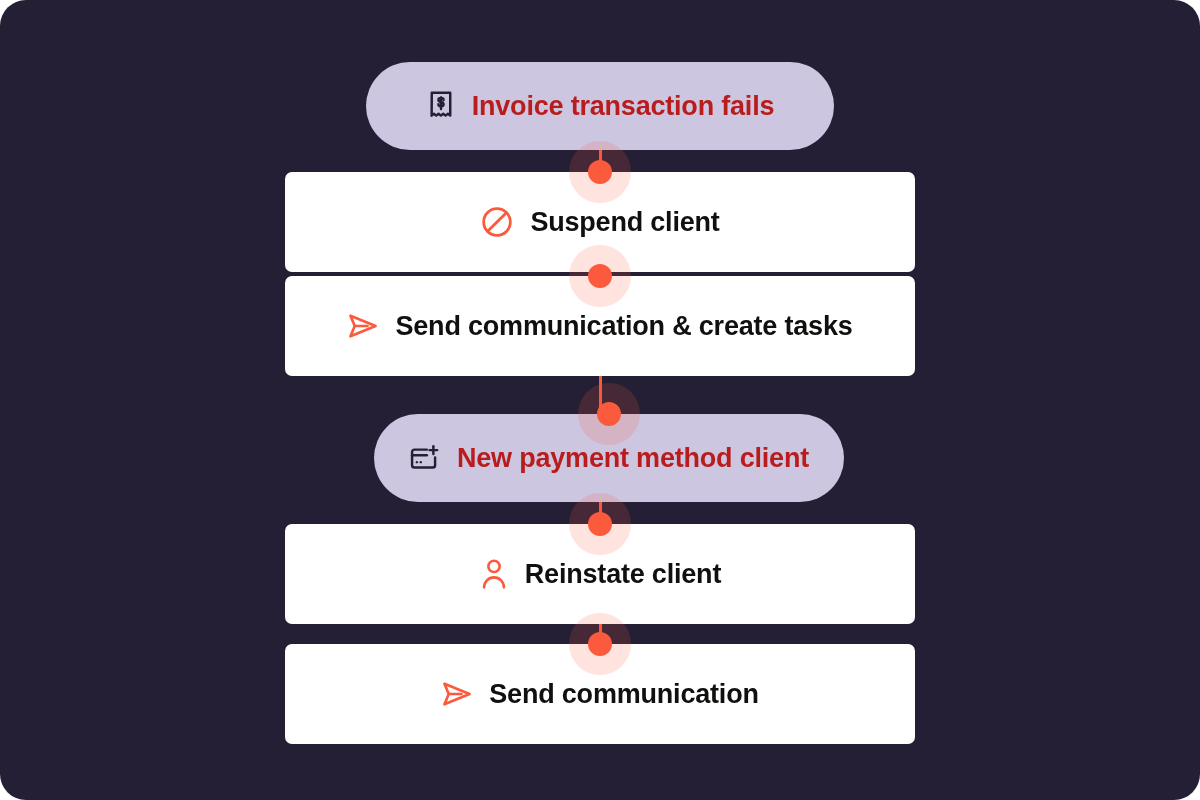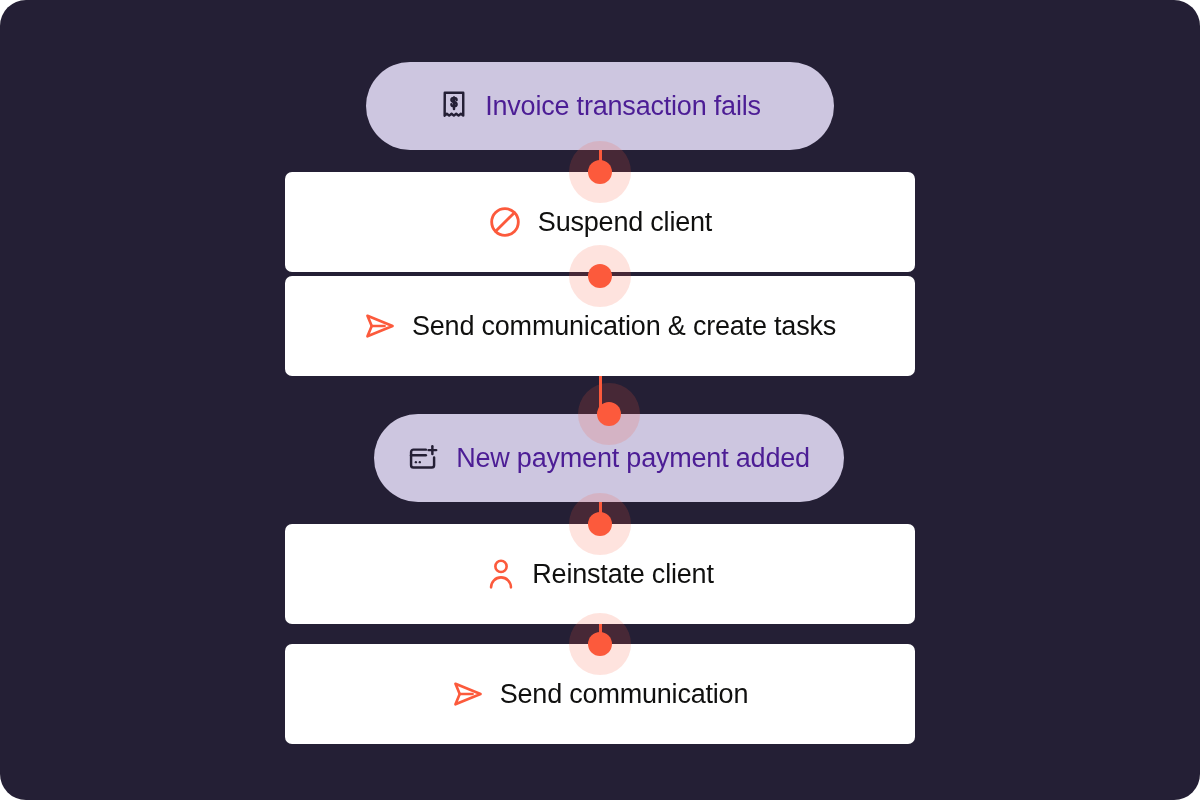--- a/index.html
+++ b/index.html
@@ -81,22 +81,22 @@
     flex: 0 0 auto;
   }
 
   .label {
     font-size: 27px;
     line-height: 1;
     letter-spacing: -0.2px;
     white-space: nowrap;
   }
 
-  .card .label { color: #10100f; font-weight: 400; text-align: right; }
-  .pill .label { color: #4c1d95; font-weight: 400; }
+  .card .label { color: #10100f; font-weight: 700; text-align: right; }
+  .pill .label { color: #b91c1c; font-weight: 700; }
 
   
   .dot-wrap {
     position: absolute;
     left: 50%;
     top: 0;
     transform: translate(-50%, -50%);
     width: 64px;
     height: 64px;
     display: flex;
@@ -180,21 +180,21 @@
           <span class="icon">
             <svg width="32" height="30" viewBox="0 0 26 24">
               <path stroke="#241f35" fill="none" stroke-width="2" stroke-linecap="round" stroke-linejoin="round" d="M21.2 11.6v6.3a1.9 1.9 0 0 1-1.9 1.9H4.4a1.9 1.9 0 0 1-1.9-1.9V7.1a1.9 1.9 0 0 1 1.9-1.9h10.1"></path>
               <path stroke="#241f35" fill="none" stroke-width="2" stroke-linecap="round" stroke-linejoin="round" d="M2.5 9.7h12"></path>
               <path stroke="#241f35" fill="none" stroke-width="2" stroke-linecap="round" stroke-linejoin="round" d="M19.8 2.5v6.2"></path>
               <path stroke="#241f35" fill="none" stroke-width="2" stroke-linecap="round" stroke-linejoin="round" d="M16.7 5.6h6.2"></path>
               <circle cx="6.4" cy="15.4" r="0.95" fill="#241f35" stroke="none"></circle>
               <circle cx="9.6" cy="15.4" r="0.95" fill="#241f35" stroke="none"></circle>
             </svg>
           </span>
-          <span class="label">New payment payment added</span>
+          <span class="label">New payment method client</span>
         </div>
       </div>
       <div class="node card" style="top: 524px;">
         <div class="dot-wrap">
           <span class="halo"></span>
           <span class="dot"></span>
         </div>
         <div class="node-inner">
           <span class="icon">
             <svg width="30" height="34" viewBox="0 0 22 26">

